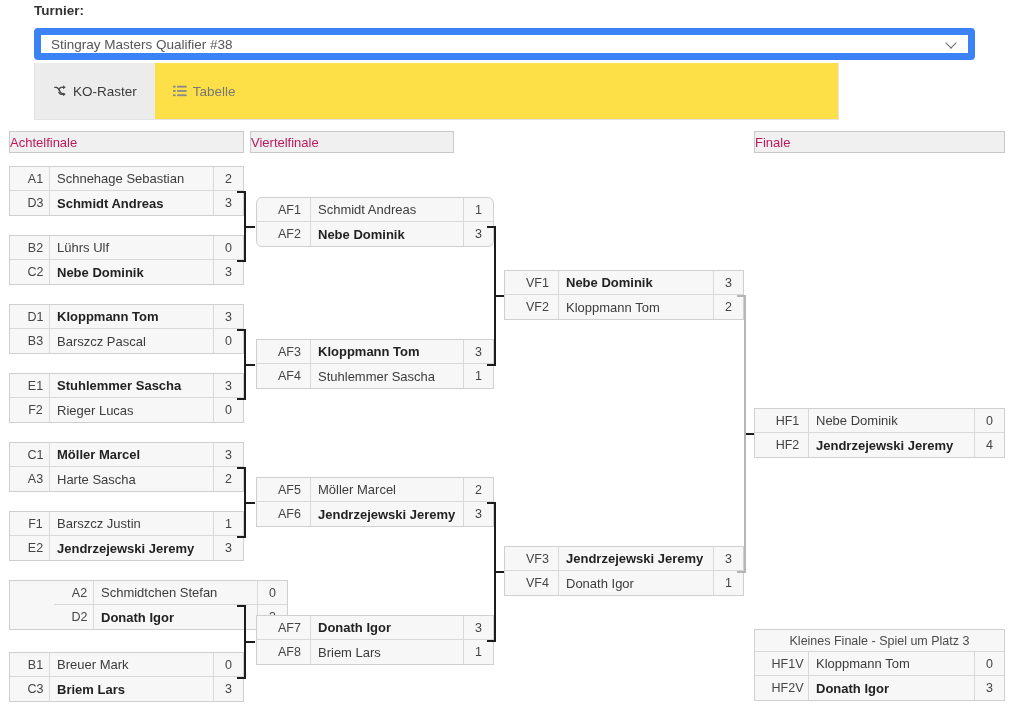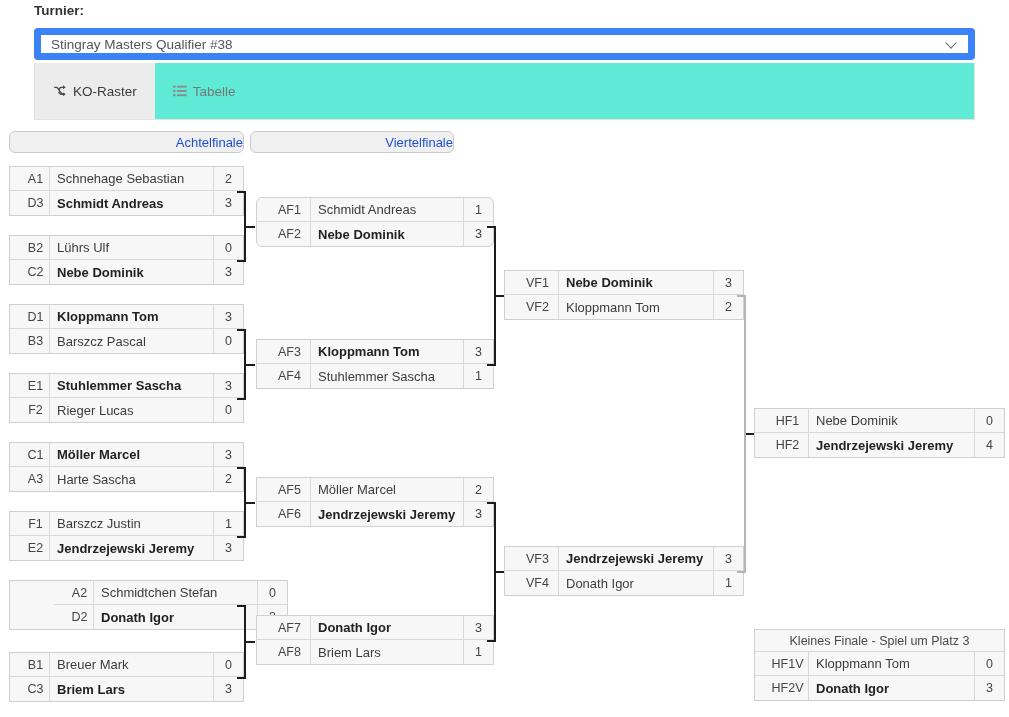--- a/index.html
+++ b/index.html
@@ -37,22 +37,22 @@
     content: "";
     position: absolute; left: 1px; top: 1px;
     width: 7px; height: 7px;
     border-right: 1.6px solid #6b6b6b;
     border-bottom: 1.6px solid #6b6b6b;
     transform: rotate(45deg);
   }
 
   .tabs-panel {
     position: absolute; left: 34px; top: 63px;
-    width: 941px; height: 57px;
-    background: #5eead4;
+    width: 805px; height: 57px;
+    background: #fde047;
     border: 1px solid #e2e2e2;
     border-top: none;
   }
   .tabs-row { display: flex; height: 100%; align-items: stretch; }
   .tab {
     display: flex; align-items: center; gap: 6px;
     padding: 0 18px;
     font-size: 13.5px;
     color: #777777;
     cursor: pointer;
@@ -62,23 +62,23 @@
     color: #3a3a3a;
   }
   .tab .ico { display: inline-flex; align-items: center; }
 
   
   .col-header {
     position: absolute;
     height: 22px;
     background: #f0f0f0;
     border: 1px solid #c9c9c9;
-    border-radius: 6px;
-    display: flex; align-items: center; justify-content: flex-end;
-    font-size: 13px; color: #1d4ed8;
+    border-radius: 0;
+    display: flex; align-items: center; justify-content: flex-start;
+    font-size: 13px; color: #be185d;
   }
 
   .match {
     position: absolute;
     border: 1px solid #cfcfcf;
     background: #f7f7f7;
     border-collapse: collapse;
   }
   .match .mrow {
     display: flex;
@@ -181,20 +181,23 @@
       </div>
     </div>
   </div>
 
   <div class="col-header" style="left:9px;  top:131px; width:235px;">
     <span>Achtelfinale</span>
   </div>
   <div class="col-header" style="left:250px; top:131px; width:204px;">
     <span>Viertelfinale</span>
   </div>
+  <div class="col-header" style="left:754px; top:131px; width:251px;">
+    <span>Finale</span>
+  </div>
 
   <div class="match" style="left:9px; top:166px;  width:235px;">
       <div class="mrow">
         <span class="seed">A1</span>
         <span class="pname">Schnehage Sebastian</span>
         <span class="score">2</span>
       </div>
       <div class="mrow">
         <span class="seed">D3</span>
         <span class="pname win">Schmidt Andreas</span>

